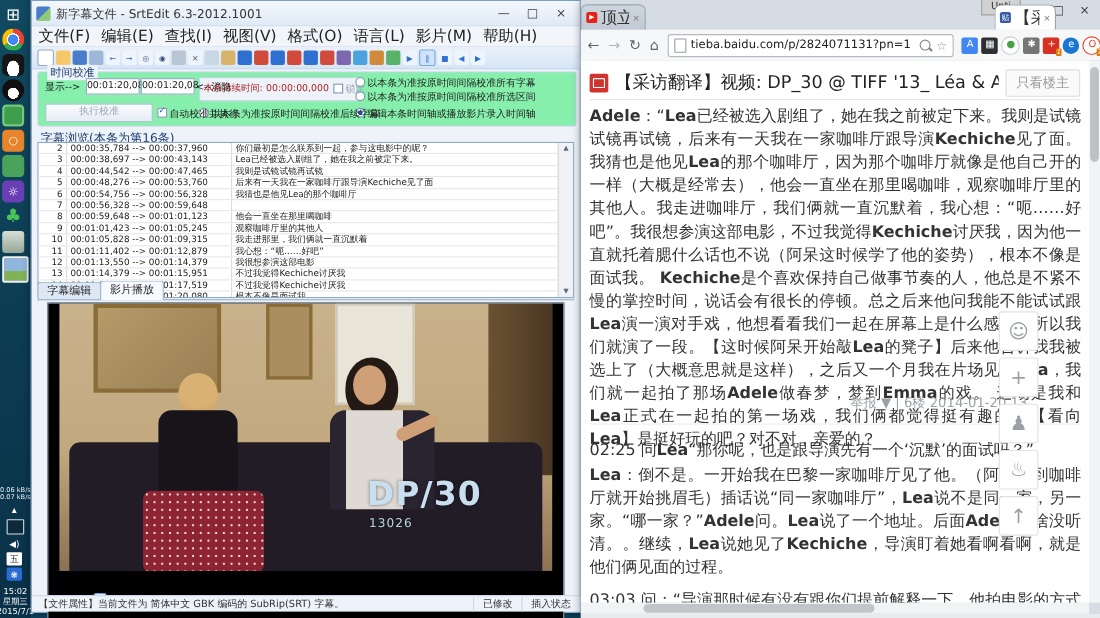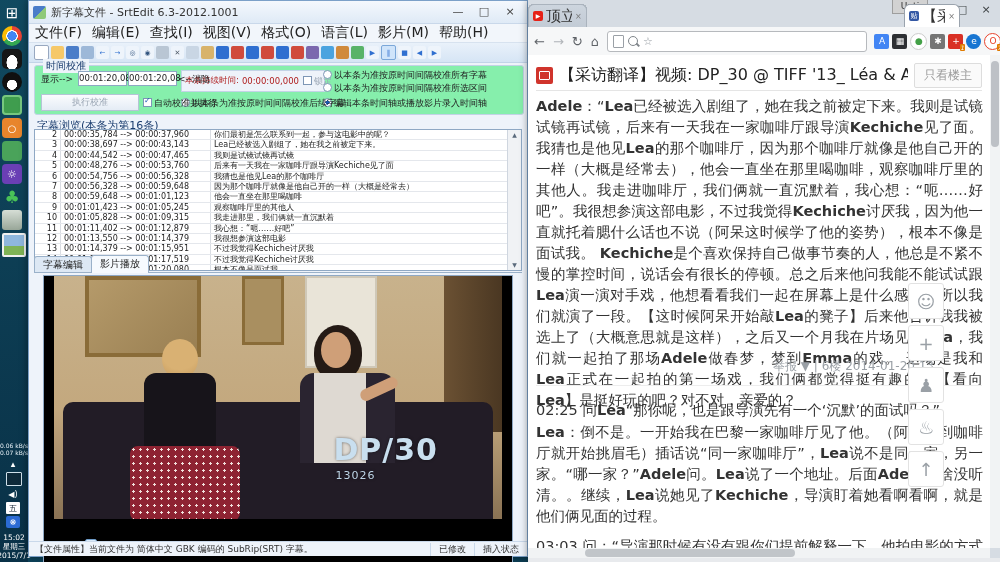--- a/index.html
+++ b/index.html
@@ -280,21 +280,20 @@
 
           <div class="srow">
             <span class="c1">6</span>
             <span class="c2">00:00:54,756 --&gt; 00:00:56,328</span>
             <span class="c3">我猜也是他见Lea的那个咖啡厅</span>
           </div>
 
           <div class="srow">
             <span class="c1">7</span>
             <span class="c2">00:00:56,328 --&gt; 00:00:59,648</span>
-            <span class="c3">因为那个咖啡厅就像是他自己开的一样（大概是经常去）</span>
           </div>
 
           <div class="srow">
             <span class="c1">8</span>
             <span class="c2">00:00:59,648 --&gt; 00:01:01,123</span>
             <span class="c3">他会一直坐在那里喝咖啡</span>
           </div>
 
           <div class="srow">
             <span class="c1">9</span>
@@ -448,20 +447,21 @@
         <span>×</span>
       </div>
     </div>
     <div id="ctools">
       <span class="nav">←</span>
       <span class="nav dis">→</span>
       <span class="nav">↻</span>
       <span class="nav">⌂</span>
       <div id="omni">
         <span class="page"></span>
+        <span class="url">tieba.baidu.com/p/2824071131?pn=1</span>
         <span class="mag"></span>
         <span class="star">☆</span>
       </div>
       <div style="display:flex;align-items:center">
 
           <div class="ext" style="background:#4285f4;color:#fff">
             <span>A</span>
           </div>
 
           <div class="ext" style="background:#2d2f33;color:#fff">

